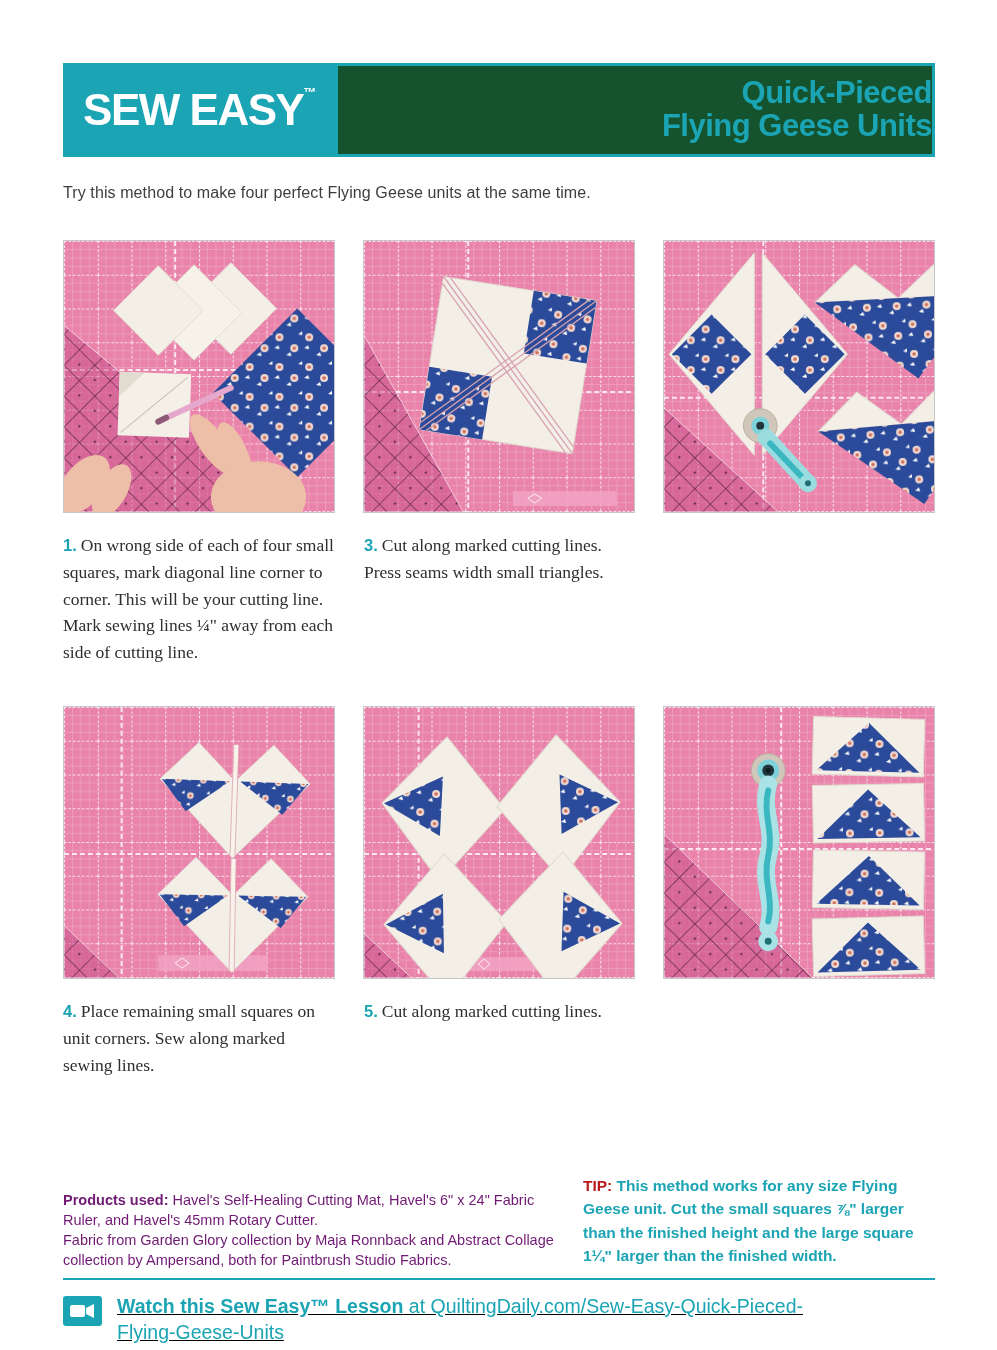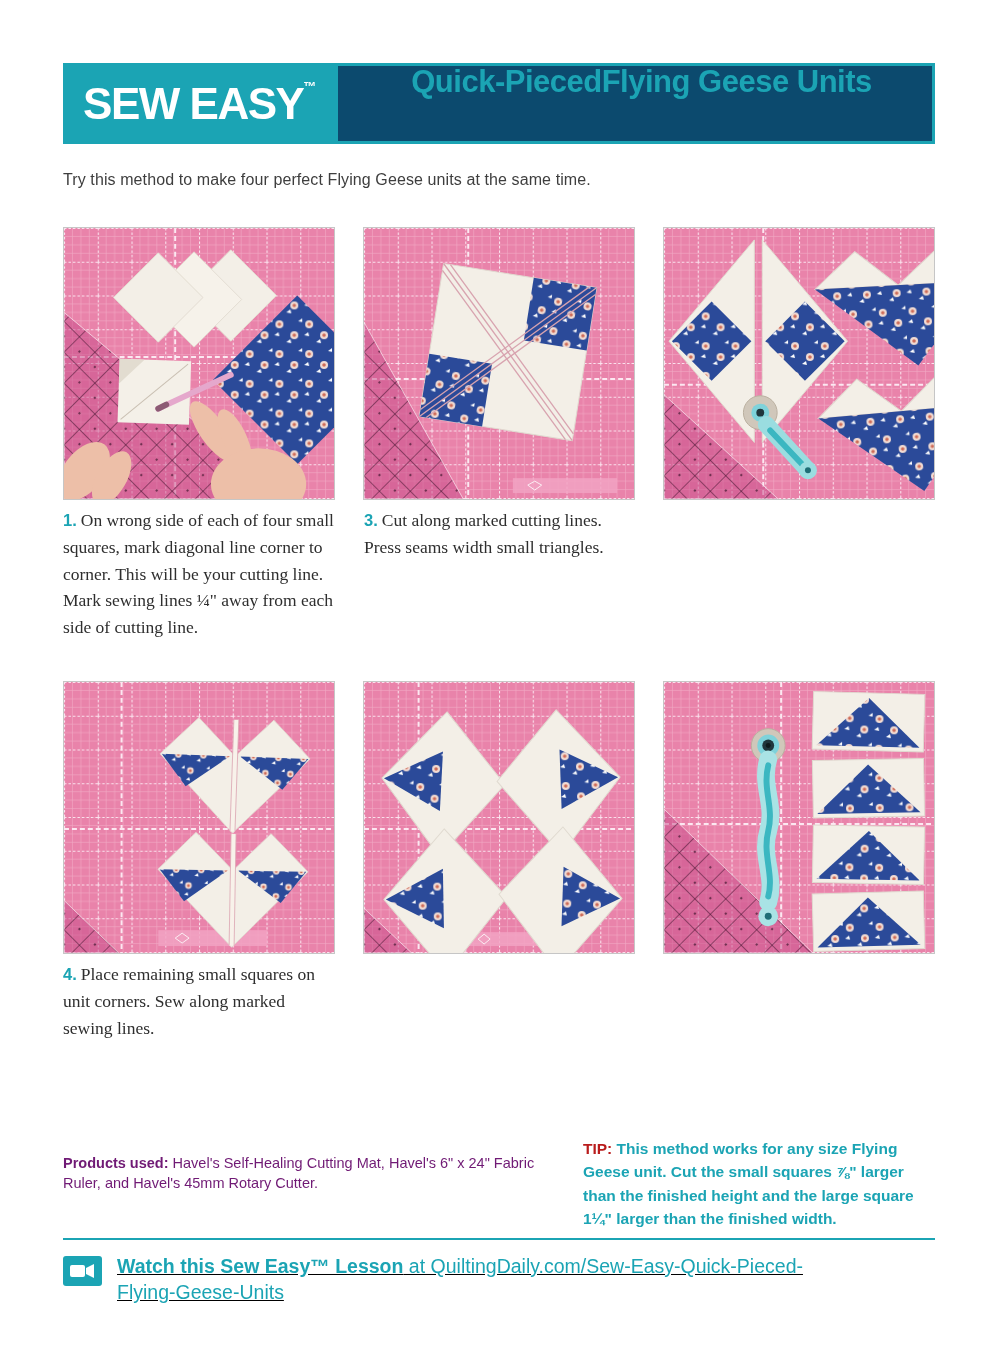--- a/index.html
+++ b/index.html
@@ -7,37 +7,37 @@
     --ink:#3e3e3e;
     --serif-ink:#2e2e2e;
   }
   *{box-sizing:border-box;}
   html,body{margin:0;padding:0;background:#fff;}
   body{width:997px;height:1350px;font-family:"Liberation Sans",sans-serif;overflow:hidden;}
   .page{position:relative;width:997px;height:1350px;background:#fff;}
   .content{position:absolute;left:63px;top:63px;width:872px;}
 
   
-  .banner{display:flex;height:81px;}
+  .banner{display:flex;height:94px;}
   .banner-left{width:272px;background:var(--teal);color:#fff;display:flex;align-items:center;justify-content:center;}
   .brand{font-size:44px;font-weight:bold;letter-spacing:-1.5px;line-height:1;}
   .tm{font-size:13px;vertical-align:top;position:relative;top:-2px;font-weight:bold;}
-  .banner-right{flex:1;border:3px solid var(--teal);background:#0c4a6e;display:flex;justify-content:center;padding-left:13px;text-align:right;}
+  .banner-right{flex:1;border:3px solid var(--teal);background:#14532d;display:flex;flex-direction:column;justify-content:center;padding-left:13px;text-align:right;}
   .banner-right .t{color:var(--teal);font-weight:bold;font-size:31px;line-height:1.06;letter-spacing:-0.5px;}
 
   .intro{margin-top:27px;font-size:16px;color:var(--ink);letter-spacing:0.1px;}
 
   
   .grid{display:grid;grid-template-columns:repeat(3,272px);column-gap:28px;}
   .photos-1{margin-top:38px;}
   .photos-2{margin-top:0;}
   .photo{width:272px;height:273px;border:1px solid #c6c6c6;background:#E983AA;}
   .photo svg{display:block;}
 
-  .caps{margin-top:7px;gap:29px;}
+  .caps{margin-top:19px;gap:29px;}
   .caps-1{height:174px;}
   .caps-2{height:130px;}
   .cap{font-family:"Liberation Serif",serif;font-size:17.5px;line-height:1.53;color:var(--serif-ink);}
   .cap .num{font-family:"Liberation Sans",sans-serif;color:var(--teal);font-weight:bold;font-size:16.5px;margin-right:4px;}
 
   
   .bottom-row{display:flex;margin-top:46px;align-items:flex-start;}
   .products{width:512px;margin-top:16px;font-size:14.5px;line-height:1.38;color:#701a75;}
   .products .lbl{font-weight:bold;}
   .tip{margin-left:auto;width:352px;font-size:15.5px;font-weight:bold;line-height:1.5;color:var(--teal);}
@@ -285,25 +285,27 @@
               <rect x="150" y="212" width="112" height="58" fill="#F3EFE7" stroke="#E0DAD0"></rect>
               <polygon points="154,266 258,266 206,217" fill="url(#floral)"></polygon>
             </g>
           </g>
         </svg>
       </div>
     </div>
 
     <div class="grid caps caps-2">
       <div class="cap"><span class="num">4.</span><span>Place remaining small squares on unit corners. Sew along marked sewing lines.</span></div>
+      <div class="cap"><span class="num">5.</span><span>Cut along marked cutting lines.</span></div>
     </div>
 
     <div class="bottom-row">
       <div class="products">
         <div><span class="lbl">Products used:</span><span> Havel's Self-Healing Cutting Mat, Havel's 6" x 24" Fabric Ruler, and Havel's 45mm Rotary Cutter.</span></div>
+        <div>Fabric from Garden Glory collection by Maja Ronnback and Abstract Collage collection by Ampersand, both for Paintbrush Studio Fabrics.</div>
       </div>
       <div class="tip">
         <span class="lbl">TIP:</span><span> This method works for any size Flying Geese unit. Cut the small squares ⅞" larger than the finished height and the large square 1¼" larger than the finished width.</span>
       </div>
     </div>
 
     <div class="rule"></div>
 
     <div class="watch">
       <div class="vicon">

